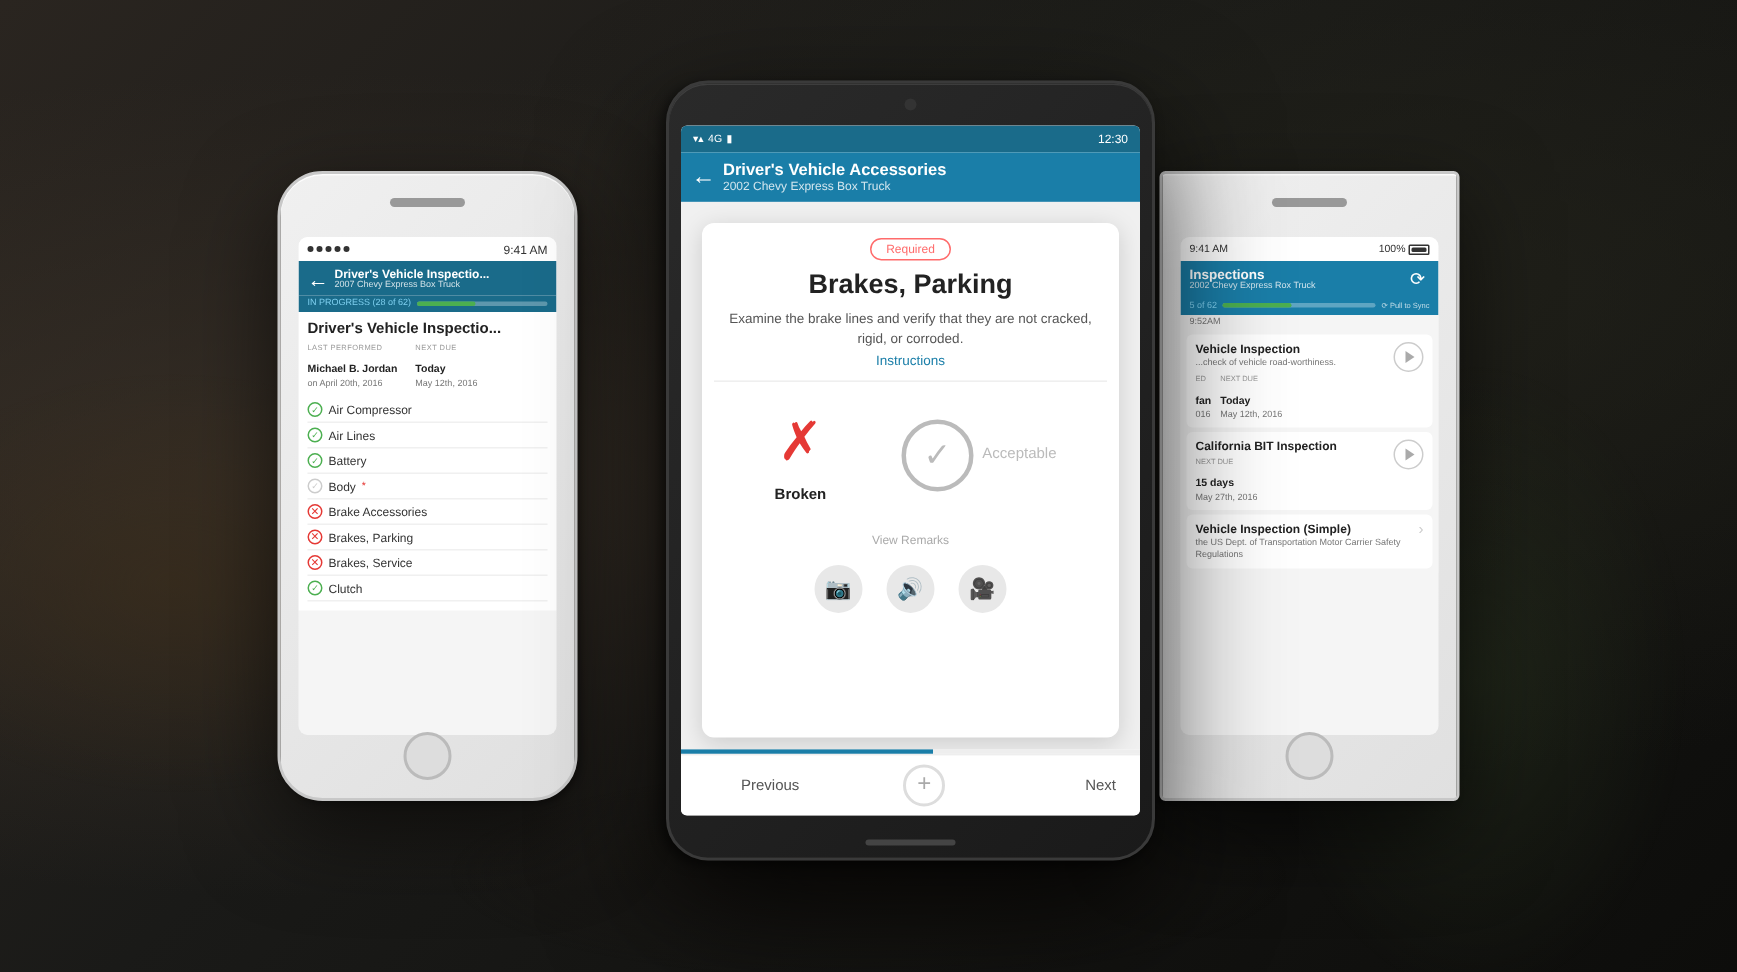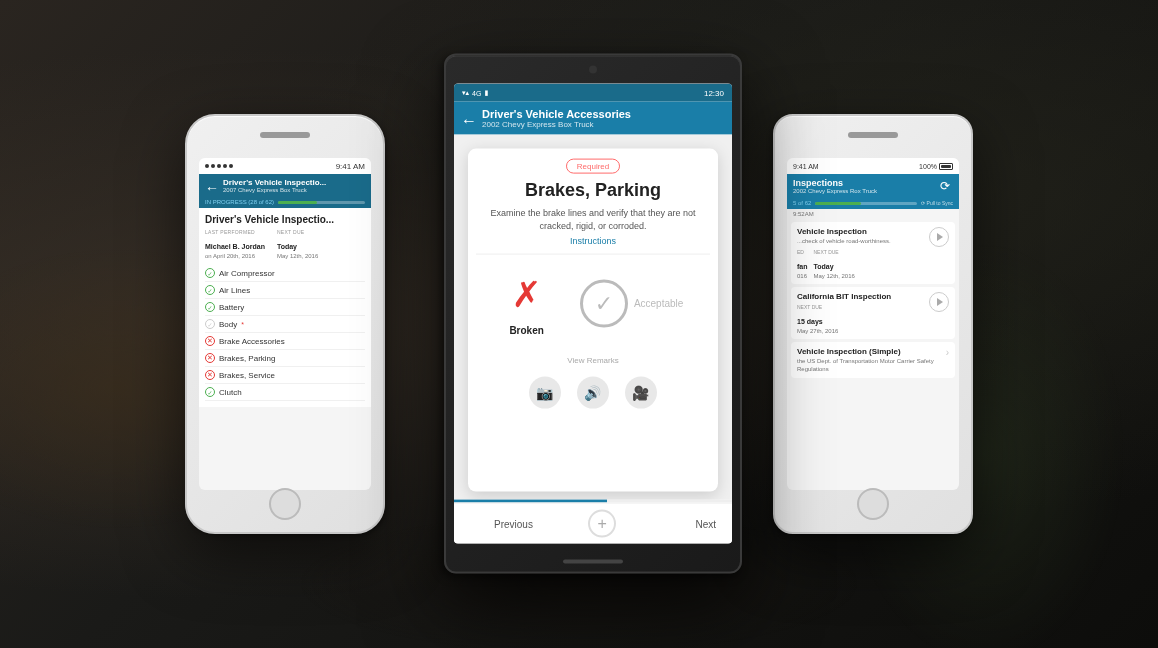--- a/index.html
+++ b/index.html
@@ -294,24 +294,24 @@
       position: absolute;
       left: 50%;
       top: 50%;
       transform: translate(-50%, -52%);
       width: 270px;
       height: 520px;
       z-index: 4;
     }
 
     .phone-center .phone-shell {
-      width: 298px;
+      width: 326px;
       height: 520px;
       background: linear-gradient(135deg, #2a2a2a 0%, #1a1a1a 100%);
-      border-radius: 12px;
+      border-radius: 28px;
       border: 2px solid #3a3a3a;
       box-shadow: 
         0 30px 80px rgba(0,0,0,0.8),
         inset 0 1px 0 rgba(255,255,255,0.1),
         -3px 3px 8px rgba(0,0,0,0.5);
       position: relative;
       overflow: hidden;
     }
 
     .phone-center .phone-screen {
@@ -586,21 +586,21 @@
       transform: translateY(-50%);
       width: 200px;
       height: 420px;
       z-index: 2;
     }
 
     .phone-right .phone-shell {
       width: 200px;
       height: 420px;
       background: linear-gradient(135deg, #f0f0f0 0%, #e0e0e0 100%);
-      border-radius: 20px;
+      border-radius: 4px;
       border: 2px solid #c8c8c8;
       box-shadow: 
         0 20px 60px rgba(0,0,0,0.6),
         inset 0 1px 0 rgba(255,255,255,0.8),
         -2px 2px 4px rgba(0,0,0,0.3);
       position: relative;
       overflow: hidden;
     }
 
     .phone-right .phone-screen {

